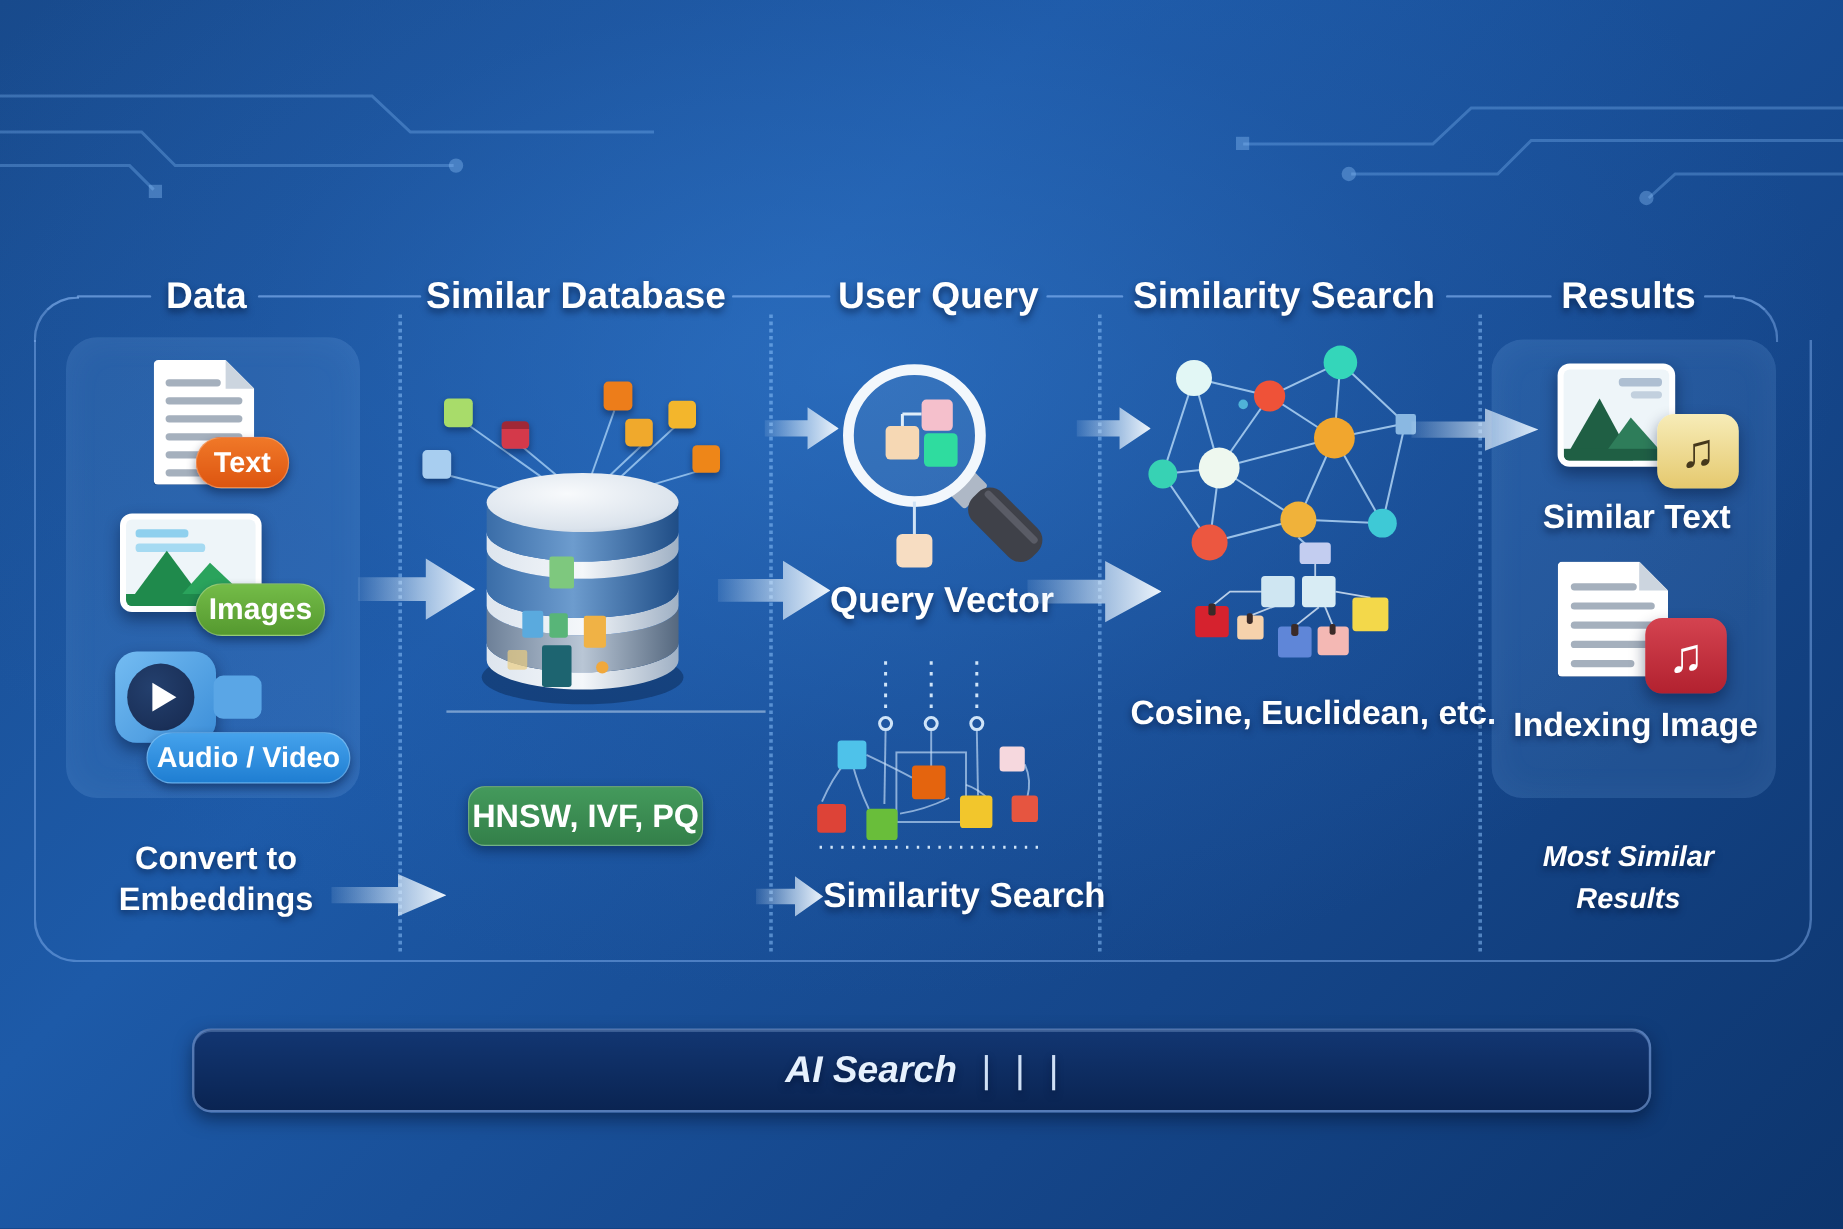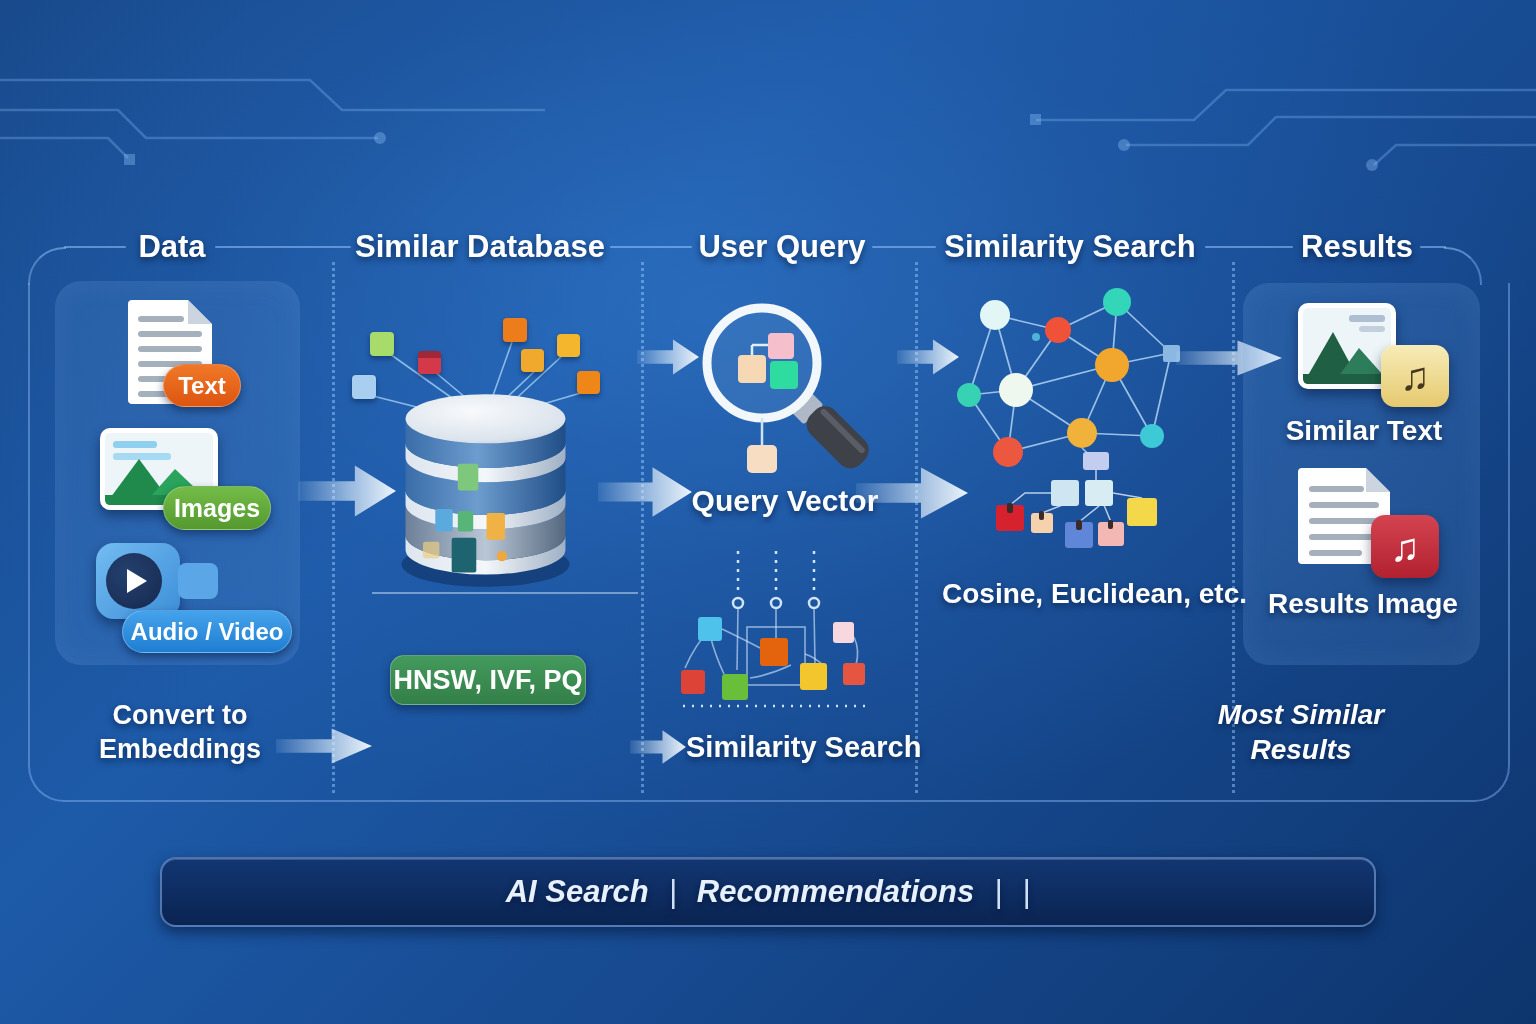--- a/index.html
+++ b/index.html
@@ -371,28 +371,27 @@
     <div class="fold"></div>
     <div class="dline" style="top:18px;width:60%"></div>
     <div class="dline" style="top:34px;width:76%"></div>
     <div class="dline" style="top:50px;width:76%"></div>
     <div class="dline" style="top:66px;width:76%"></div>
     <div class="dline" style="top:82px;width:58%"></div>
   </div>
   <div class="abs notebadge" style="left:1371px;top:515px;width:68px;height:63px;background:linear-gradient(to bottom,#d44350,#b2212f);color:#fff">
     <span>♫</span>
   </div>
-  <div class="abs caption" style="left:1253px;top:588px;width:220px;font-size:28px">Results Image</div>
-
-  <div class="abs caption" style="left:1206px;top:697px;width:190px;font-size:28px;line-height:35px;font-style:italic;white-space:normal">
+  <div class="abs caption" style="left:1253px;top:588px;width:220px;font-size:28px">Indexing Image</div>
+
+  <div class="abs caption" style="left:1262px;top:697px;width:190px;font-size:24px;line-height:35px;font-style:italic;white-space:normal">
     <span>Most Similar</span><br>
     <span>Results</span>
   </div>
 
   <div class="abs footerbar">
     <span>AI Search</span>
     <span class="pipe">|</span>
-    <span>Recommendations</span>
     <span class="pipe">|</span>
     <span class="pipe">|</span>
   </div>
 
 </div>
 
 </body></html>

